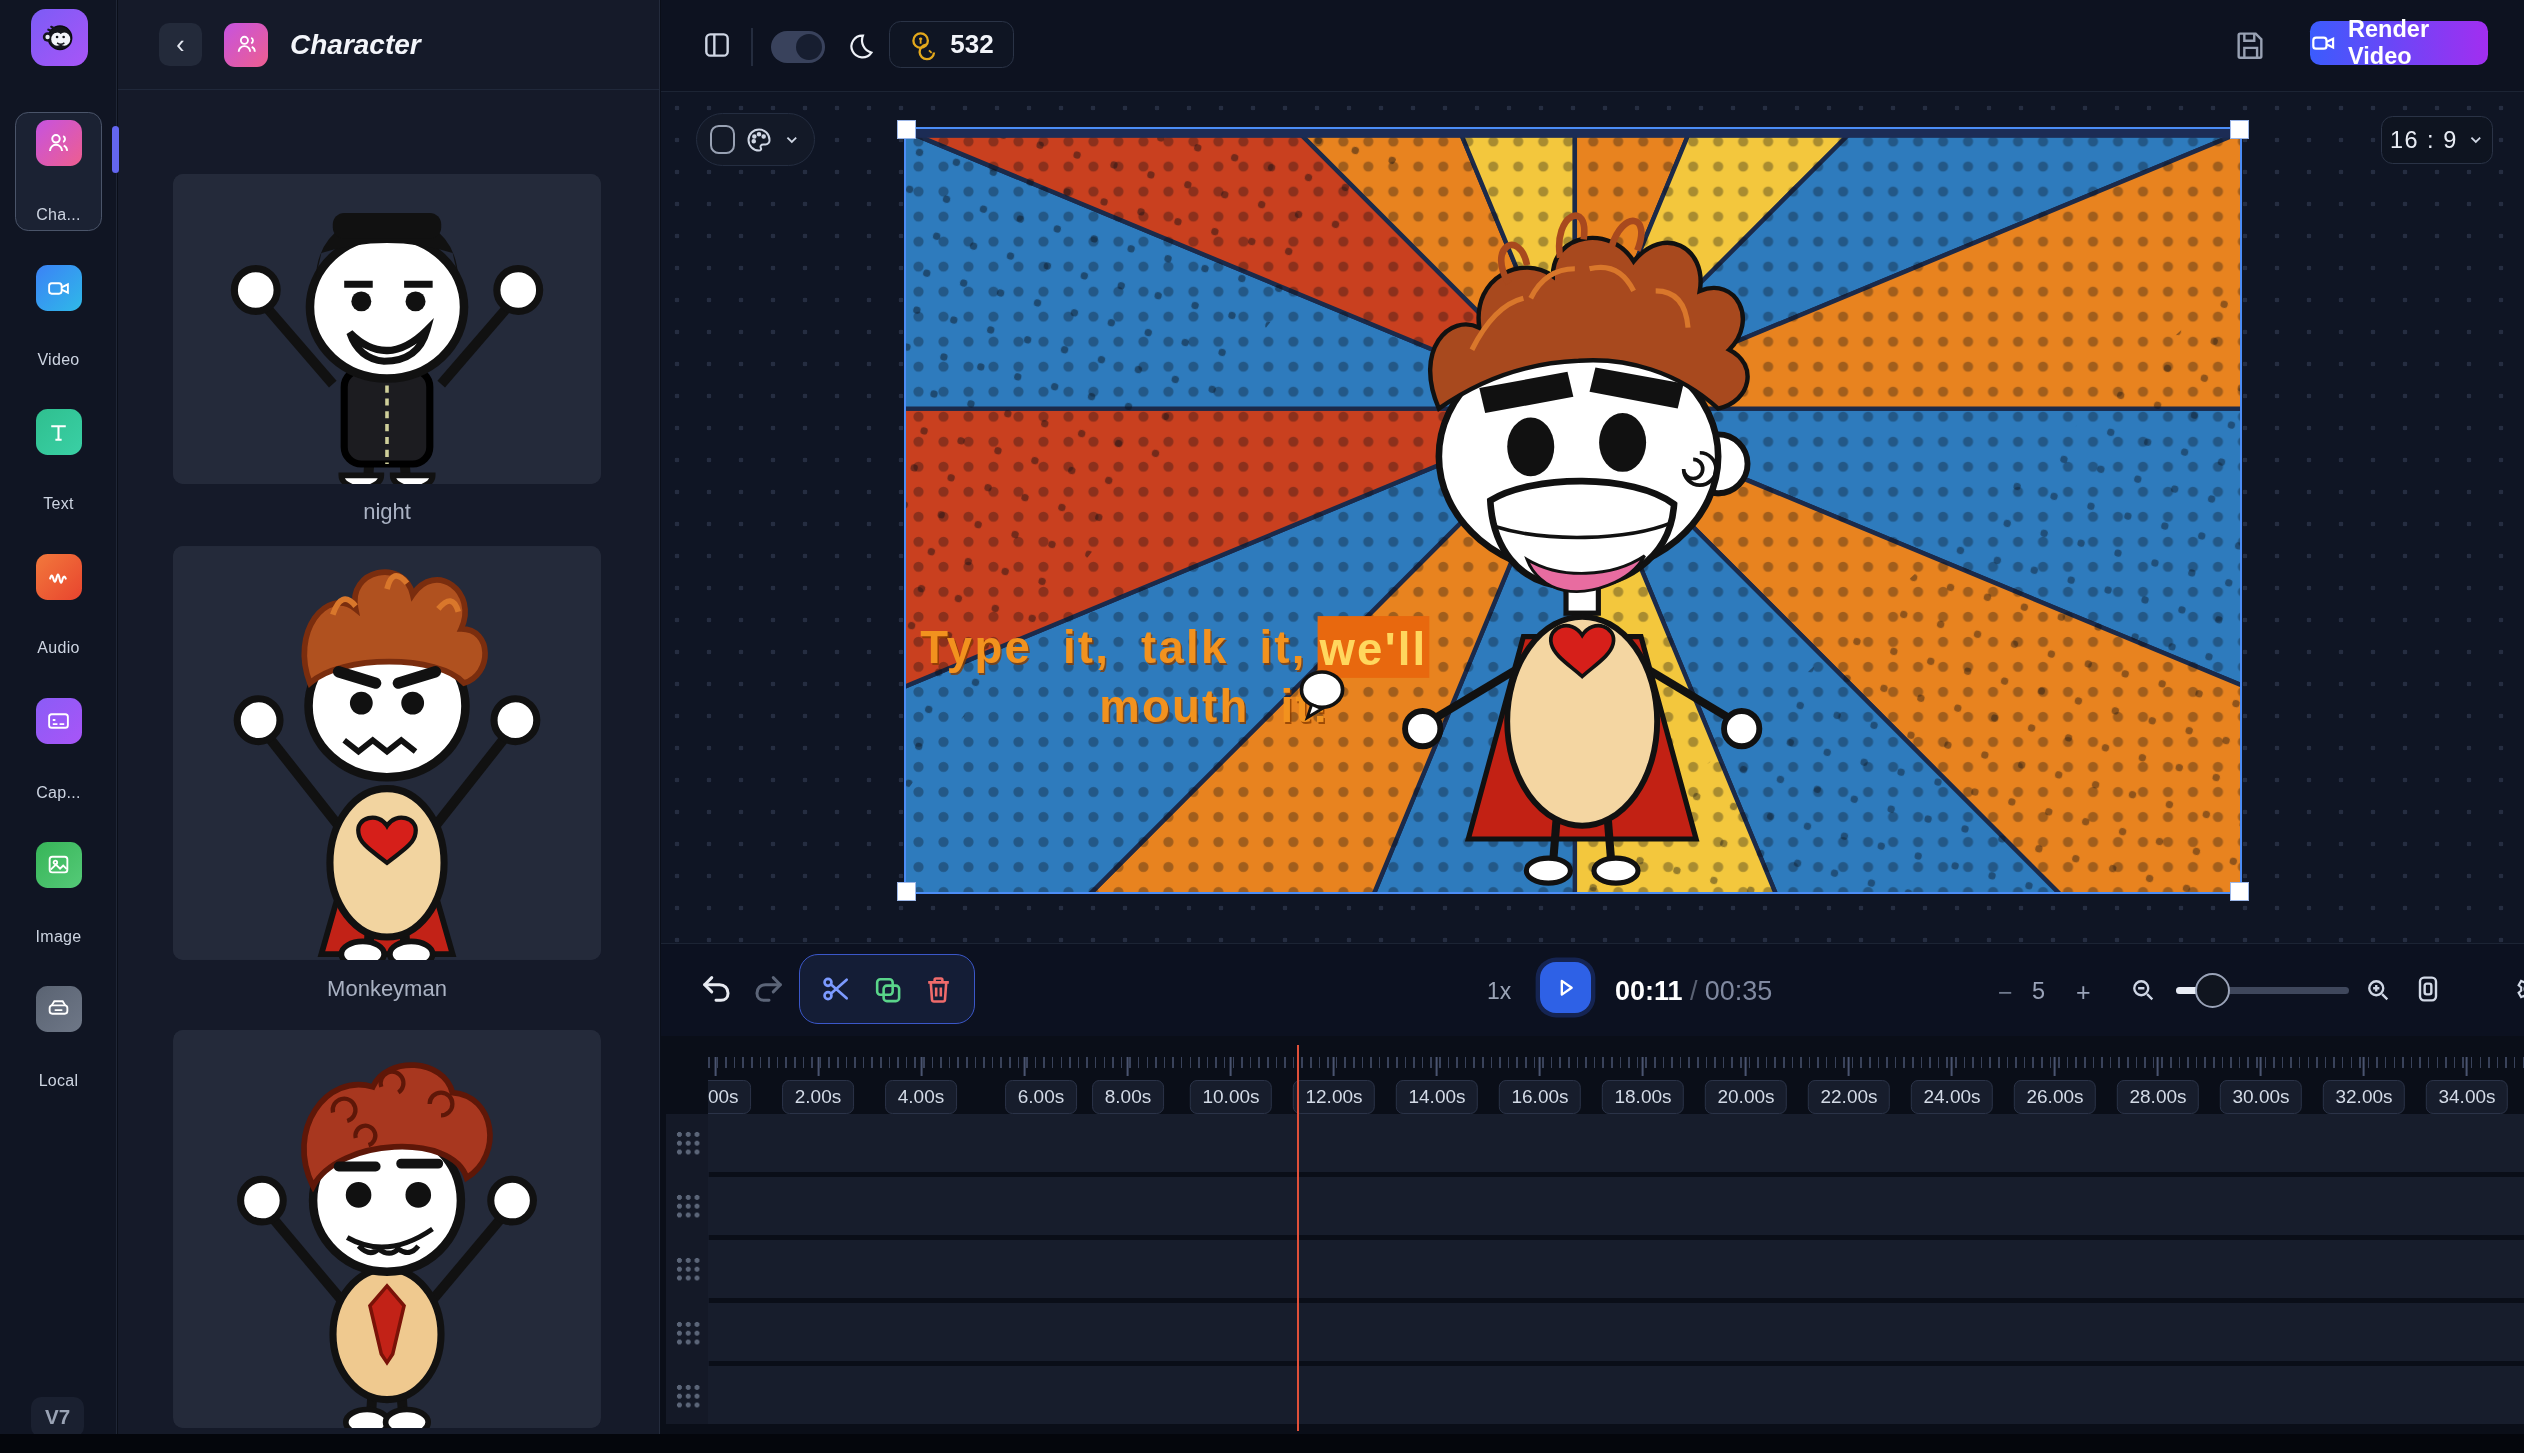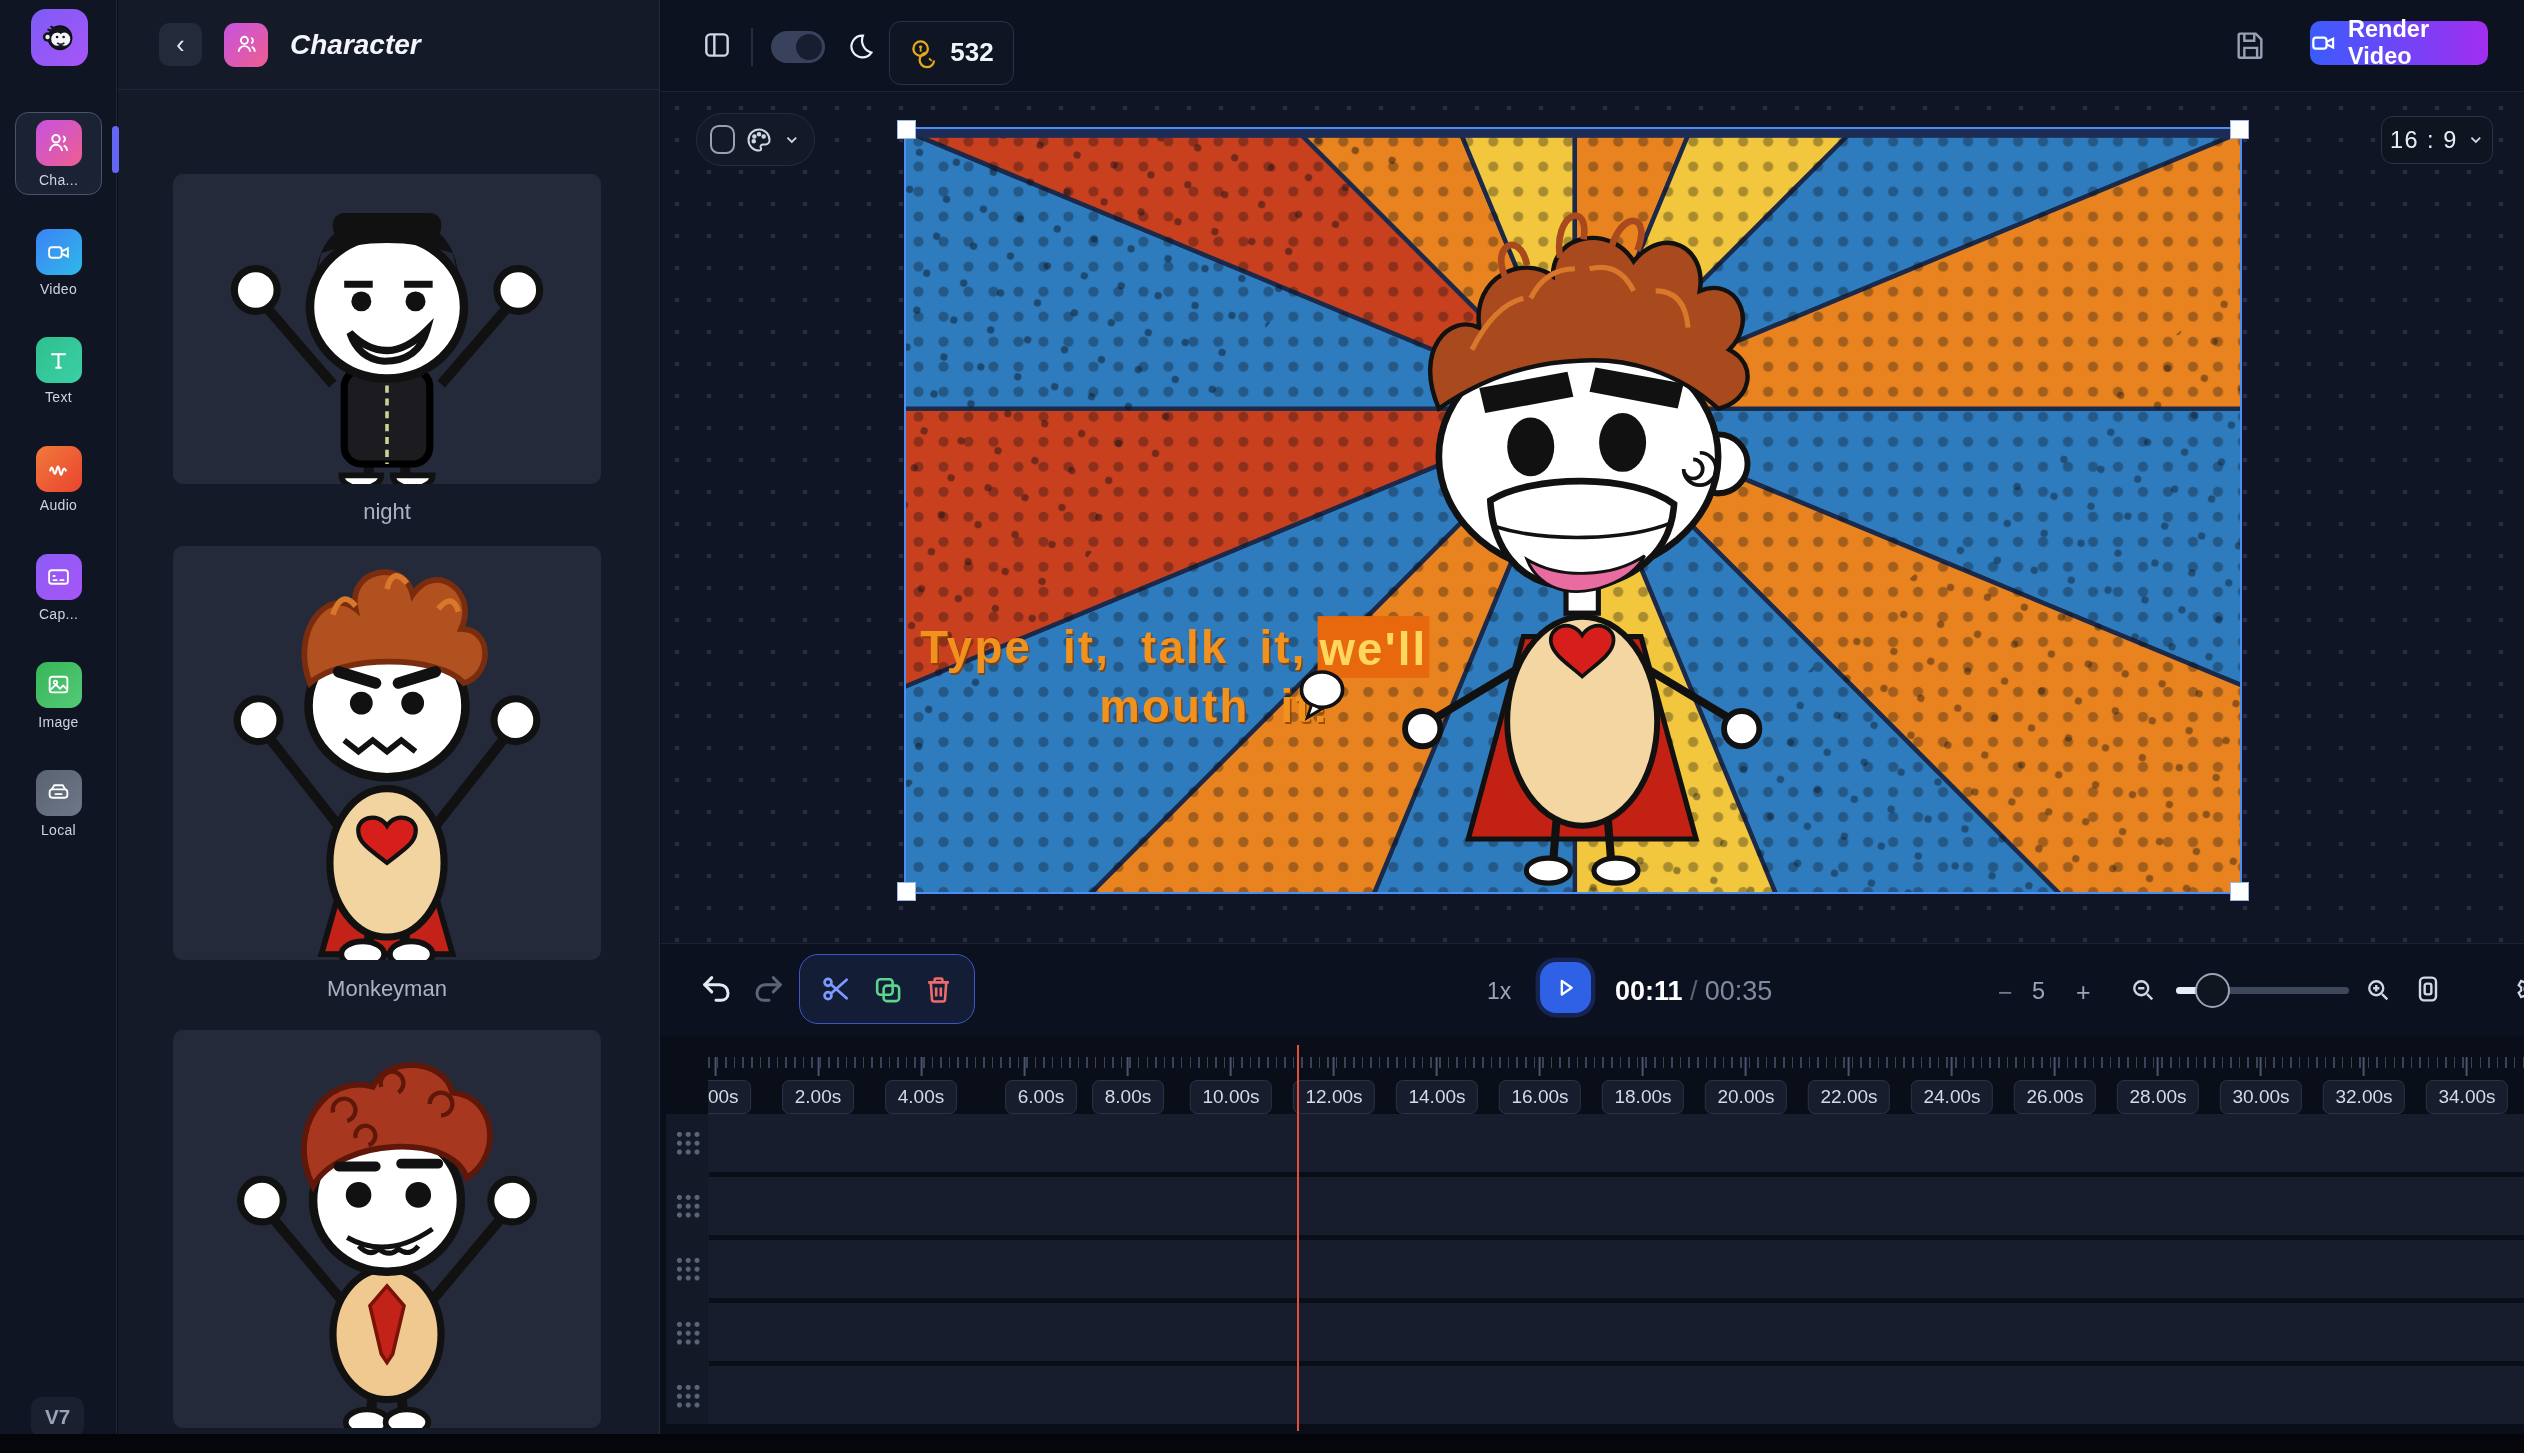--- a/index.html
+++ b/index.html
@@ -11,21 +11,21 @@
           background:#101523; border-right:0.7px solid #1f2636; z-index:5; }
   #logo { position:absolute; left:31px; top:8.8px; width:57px; height:57px; border-radius:14.7px;
           background:linear-gradient(135deg,#7c5cf6,#a855f7); display:flex;align-items:center;justify-content:center; }
   .rail-items { position:absolute; top:112px; left:0; width:117px; display:flex; flex-direction:column; align-items:center; gap:27px; }
   .rail-item { width:87px; padding:7.3px 2.9px 5.9px; border-radius:13.2px; display:flex; flex-direction:column;
                align-items:center; gap:5.9px; cursor:pointer; position:relative; }
   .rail-item.active { border:1.5px solid #4a5469; background:#1b2233; }
   .rail-item.active::after { content:""; position:absolute; right:-17.6px; top:13.2px; width:6.6px; height:47px;
                border-radius:4.4px; background:#6366f1; }
   .rail-ico { width:46px; height:46px; border-radius:11.7px; display:flex; align-items:center; justify-content:center; }
-  .rail-lbl { font-size:14px; color:#cdd4e1; letter-spacing:0.3px; }
+  .rail-lbl { font-size:16px; color:#cdd4e1; letter-spacing:0.3px;margin-top:34px; }
   .g-char  { background:linear-gradient(135deg,#c653e0,#ee5e8f); }
   .g-video { background:linear-gradient(135deg,#3b82f6,#2fb9e8); }
   .g-text  { background:linear-gradient(135deg,#2fbf8f,#3ad0a5); }
   .g-audio { background:linear-gradient(135deg,#f2793c,#e8442e); }
   .g-cap   { background:linear-gradient(135deg,#8b5cf6,#a855f7); }
   .g-img   { background:linear-gradient(135deg,#37b558,#55ca78); }
   .g-local { background:linear-gradient(135deg,#5a6372,#6e7787); }
   #version-badge { position:absolute; left:31px; bottom:16px; width:53px; height:40px; border-radius:10.3px;
           background:#1a2030; display:flex; align-items:center; justify-content:center;
           font-size:20.6px; color:#9aa3b5; font-weight:bold; }
@@ -53,21 +53,21 @@
 
   
   #main-topbar { position:absolute; top:0; left:0; width:100%; height:92px; background:#0d1220;
                  border-bottom:0.7px solid #1c2434; }
   #panel-toggle { position:absolute; left:40px; top:29px; cursor:pointer; }
   .vdiv { position:absolute; width:1.5px; background:#242c3e; }
   #toggle-switch { position:absolute; left:110px; top:31px; width:54px; height:32px; border-radius:16px;
                    background:#39425c; cursor:pointer; }
   #toggle-knob { position:absolute; right:2.9px; top:2.9px; width:26px; height:26px; border-radius:50%; background:#171e30; }
   #moon { position:absolute; left:185px; top:32px; cursor:pointer; }
-  #credits-badge { position:absolute; left:228px; top:20.6px; height:64px; padding:16px 19px; border:1.5px solid #2a3346;
+  #credits-badge { position:absolute; left:228px; top:20.6px; height:47px; padding:16px 19px; border:1.5px solid #2a3346;
                    border-radius:11.7px; background:#0f1523; display:flex; align-items:center; gap:10.3px; cursor:pointer; }
   #credits-num { font-size:26px; font-weight:bold; color:#f1f4f9; }
   #save-btn { position:absolute; right:258px; top:28px; cursor:pointer; }
   #render-btn { position:absolute; right:37px; top:21px; width:178px; height:44px; border-radius:10.3px;
                 background:linear-gradient(90deg,#3b5cfd,#a22ef0); display:flex; align-items:center;
                 justify-content:center; gap:11.7px; cursor:pointer; }
   #render-btn span { font-size:23.5px; font-weight:bold; color:#fff; }
 
   
   #canvas { position:absolute; top:92px; left:0; width:100%; height:851px; background:#0f1524;

